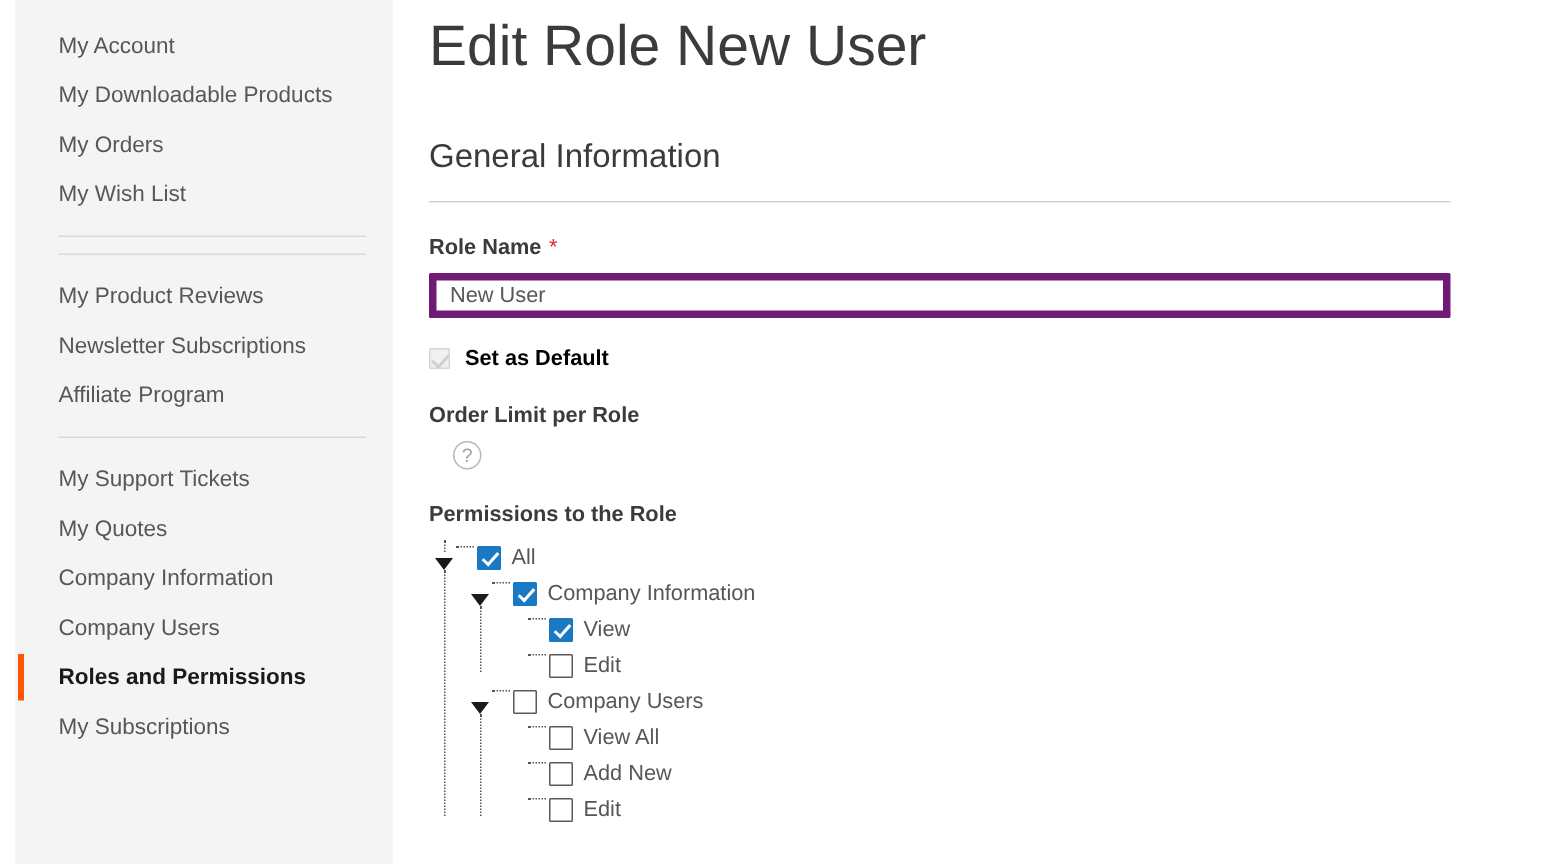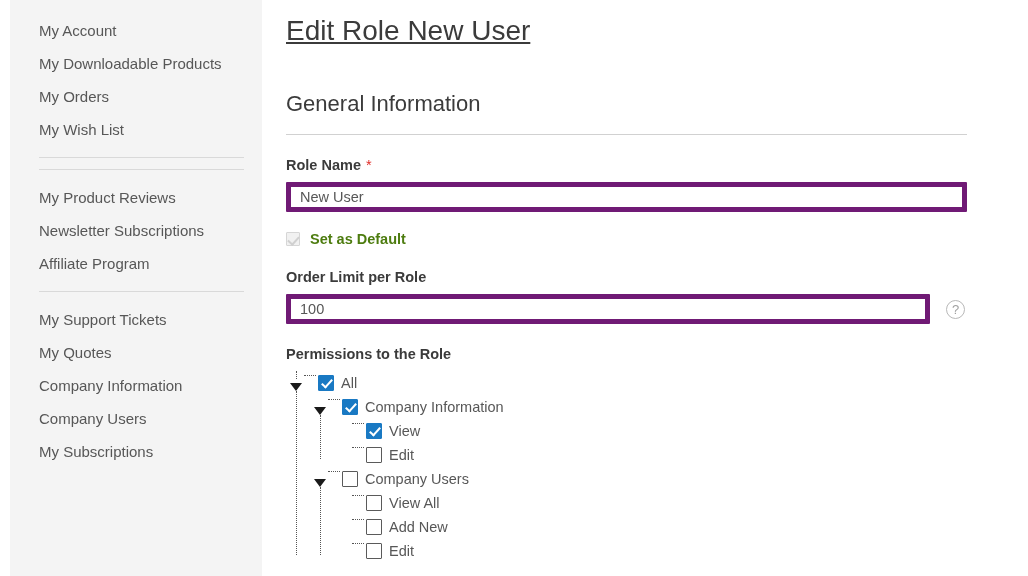--- a/index.html
+++ b/index.html
@@ -58,27 +58,26 @@
 
   
   #main {
     position: absolute;
     left: 286px;
     top: 0;
     width: 742px;
     height: 576px;
   }
   .page-title {
-    font-size: 28px;
+    font-size: 38px;
     font-weight: 300;
     color: #3b3b3b;
     letter-spacing: 0px;
     margin: 8px 12px 0 0;
     line-height: 46px;
-    text-decoration: underline;
   }
   .section-title {
     font-size: 22px;
     font-weight: 300;
     color: #3b3b3b;
     margin: 36px 0 0 0;
     line-height: 28px;
   }
   .section-rule {
     height: 1px;
@@ -134,21 +133,21 @@
     position: absolute;
     left: 3px; top: 1px;
     width: 5px; height: 9px;
     border: solid #d0d0d0;
     border-width: 0 2px 2px 0;
     transform: rotate(42deg);
   }
   .checkbox-row .cb-label {
     font-size: 14.5px;
     font-weight: bold;
-    color: #4d7c0f;
+    color: #000000;
     margin-left: 10px;
   }
 
   .input-with-help {
     display: flex;
     align-items: center;
     margin-top: 9px;
   }
   .help-icon {
     width: 19px; height: 19px;
@@ -251,20 +250,21 @@
         <div class="nav-item">My Product Reviews</div>
         <div class="nav-item">Newsletter Subscriptions</div>
         <div class="nav-item">Affiliate Program</div>
       </div>
       <div class="nav-divider"></div>
       <div class="nav-group">
         <div class="nav-item">My Support Tickets</div>
         <div class="nav-item">My Quotes</div>
         <div class="nav-item">Company Information</div>
         <div class="nav-item">Company Users</div>
+        <div class="nav-item current">Roles and Permissions</div>
         <div class="nav-item">My Subscriptions</div>
       </div>
     </nav>
 
   <main id="main">
 
     <h1 class="page-title">Edit Role New User</h1>
 
     <h2 class="section-title">General Information</h2>
     <div class="section-rule"></div>
@@ -274,21 +274,20 @@
     </label>
     <input id="role-name-input" class="text-input" type="text" value="New User" style="">
 
     <div class="checkbox-row">
       <span class="cb-disabled"></span>
       <span class="cb-label">Set as Default</span>
     </div>
 
     <label class="field-label">Order Limit per Role</label>
     <div class="input-with-help">
-      <input id="order-limit-input" class="text-input" type="text" style="margin-top: 0px;" value="100">
       <span class="help-icon">?</span>
     </div>
 
     <label class="field-label">Permissions to the Role</label>
     <div id="perm-tree">
         <div class="tree-row">
           <span class="tree-indent" style="width: 2px;"></span>
           <span class="arrow"></span>
           <span class="hline"></span>
           <span class="cb checked"></span>

